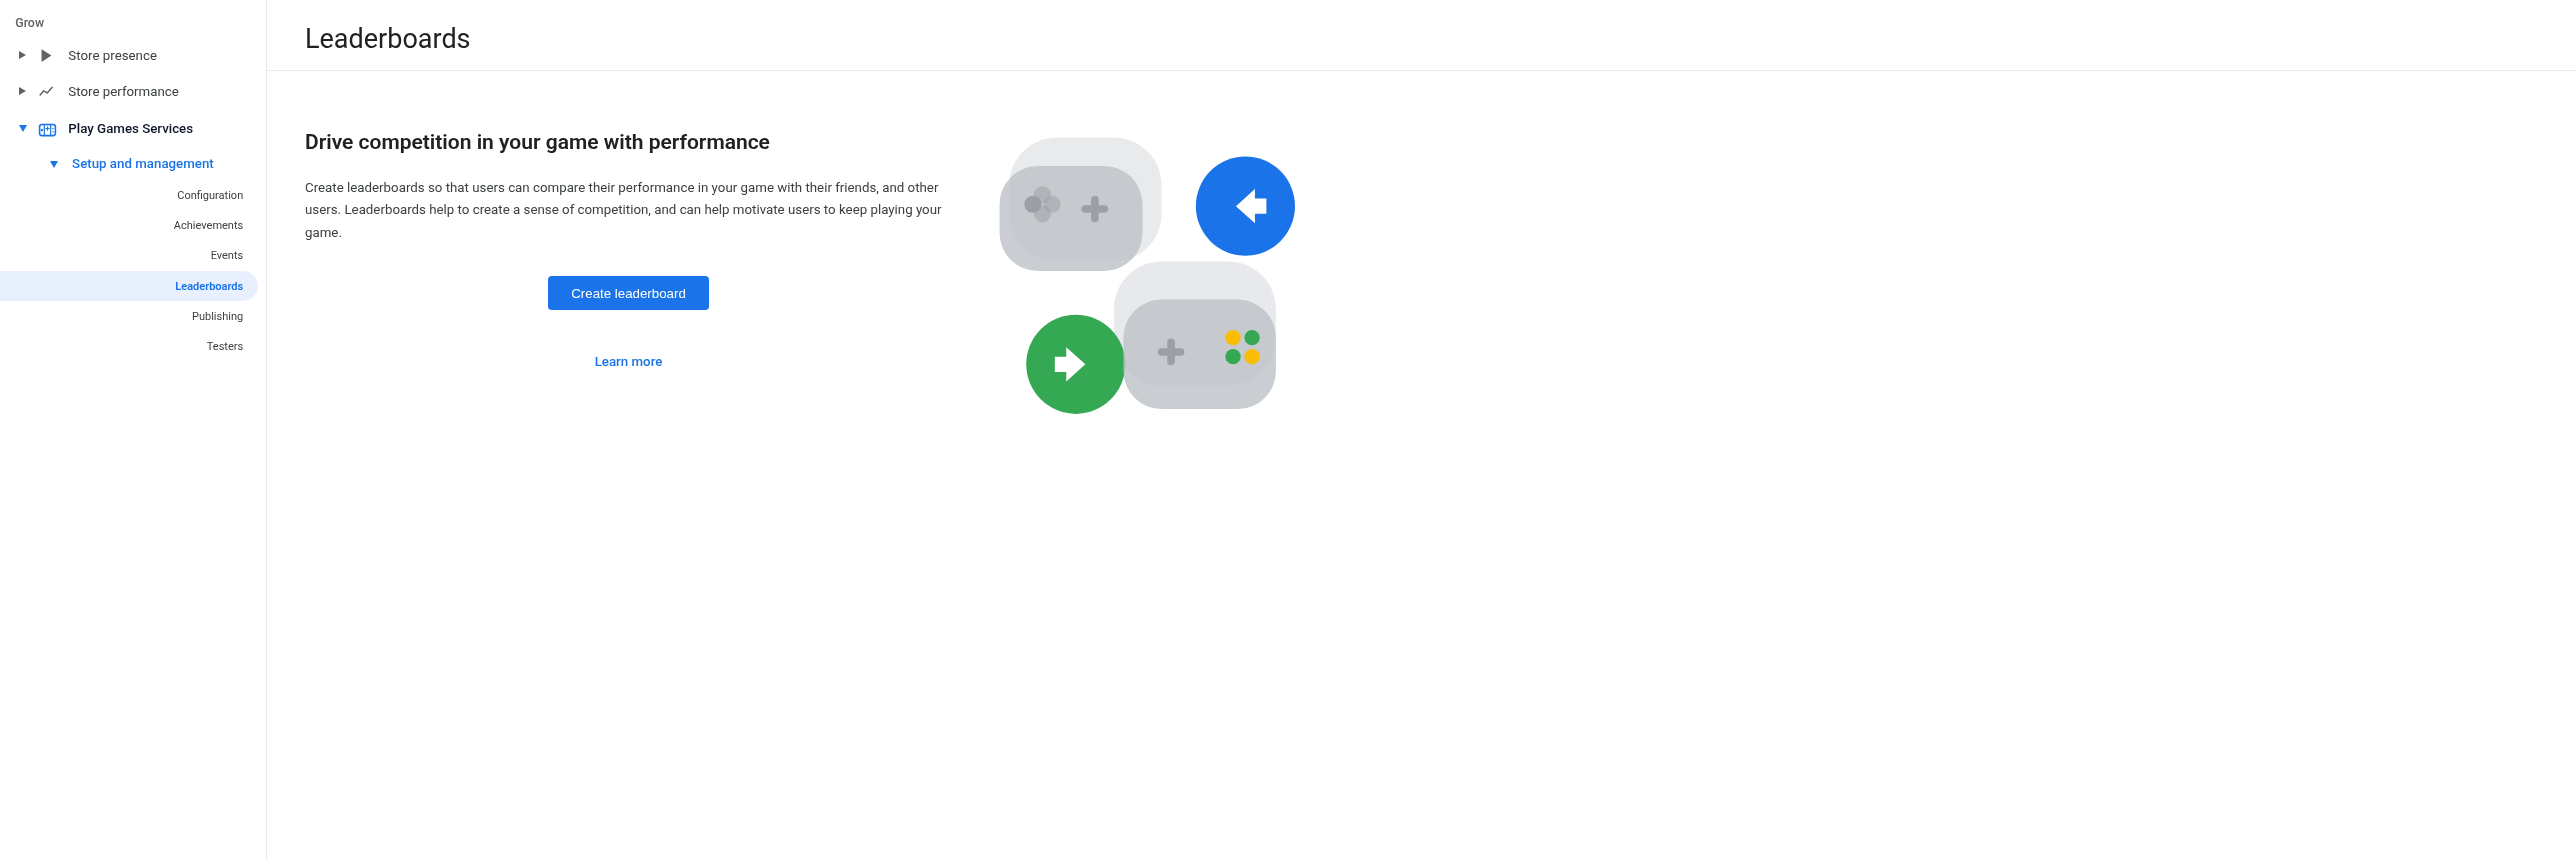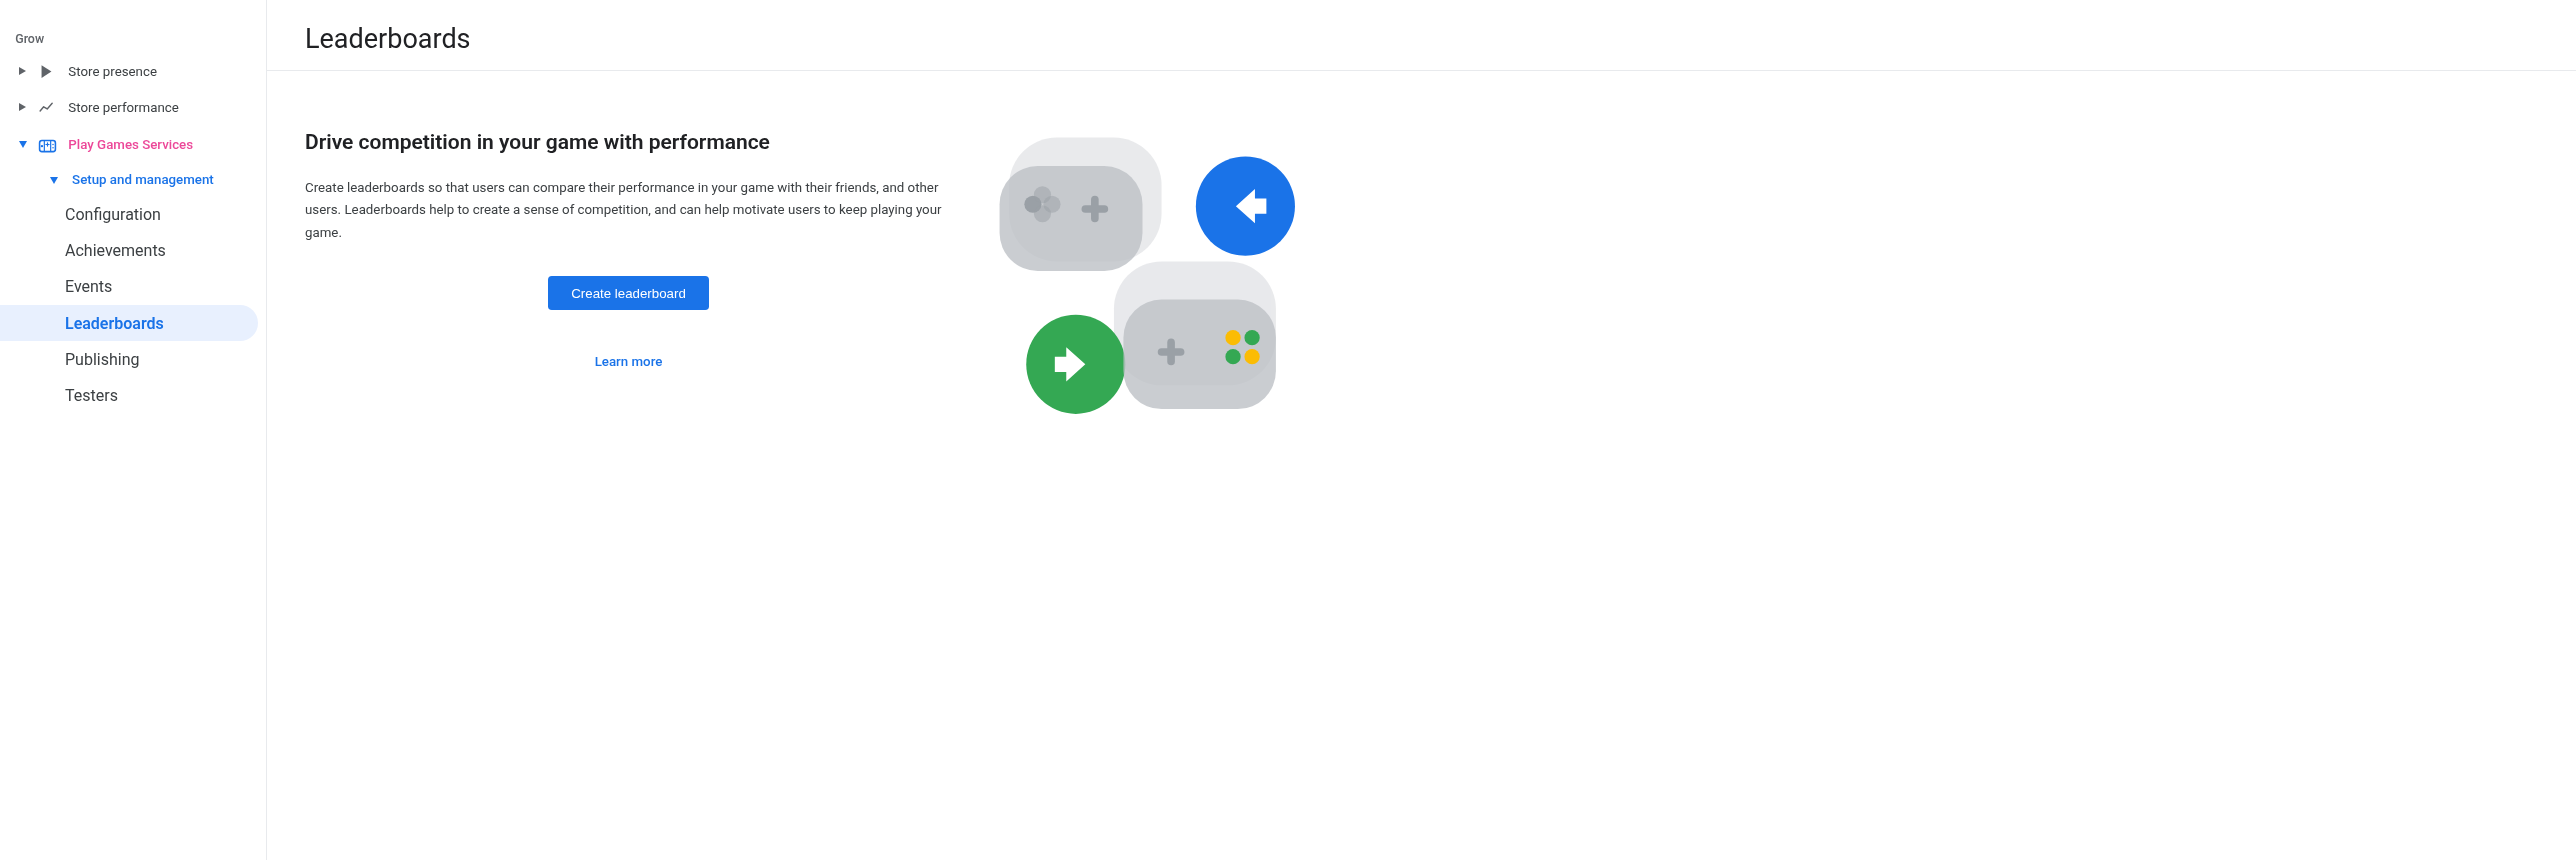--- a/index.html
+++ b/index.html
@@ -10,21 +10,21 @@
       display: flex;
       height: 100vh;
       overflow: hidden;
     }
 
     
     .sidebar {
       width: 267px;
       min-width: 267px;
       background: #fff;
-      padding: 23px 0;
+      padding: 7px 0;
       border-right: 1px solid #e8eaed;
       overflow-y: auto;
     }
 
     .sidebar-section-label {
       font-size: 12.4px;
       color: #5f6368;
       padding: 7.6px 15.2px 7.6px 15.2px;
       font-weight: 500;
     }
@@ -34,21 +34,21 @@
       align-items: center;
       padding: 9.5px 15.2px;
       cursor: pointer;
       font-size: 13.3px;
       color: #3c4043;
       border-radius: 0 23px 23px 0;
       margin-right: 7.6px;
       position: relative;
     }
     .sidebar-item.blue-text {
-      color: #ec4899;
+      color: #0f172a;
       font-weight: 500;
     }
 
     .sidebar-item .item-icon {
       margin-right: 11.4px;
       display: flex;
       align-items: center;
       color: #5f6368;
       min-width: 19px;
     }
@@ -73,25 +73,26 @@
       border-radius: 0 23px 23px 0;
       margin-right: 7.6px;
     }
     .sidebar-sub-item.blue-text {
       color: #1a73e8;
       font-weight: 500;
     }
 
     .sidebar-sub-sub-item {
       padding: 8.6px 15.2px 8.6px 65px;
-      font-size: 16px;
+      font-size: 11px;
       color: #3c4043;
       cursor: pointer;
       border-radius: 0 23px 23px 0;
       margin-right: 7.6px;
+      text-align: right;
     }
     .sidebar-sub-sub-item.active {
       background: #e8f0fe;
       color: #1a73e8;
       font-weight: 600;
     }
 
     
     .main-content {
       flex: 1;

